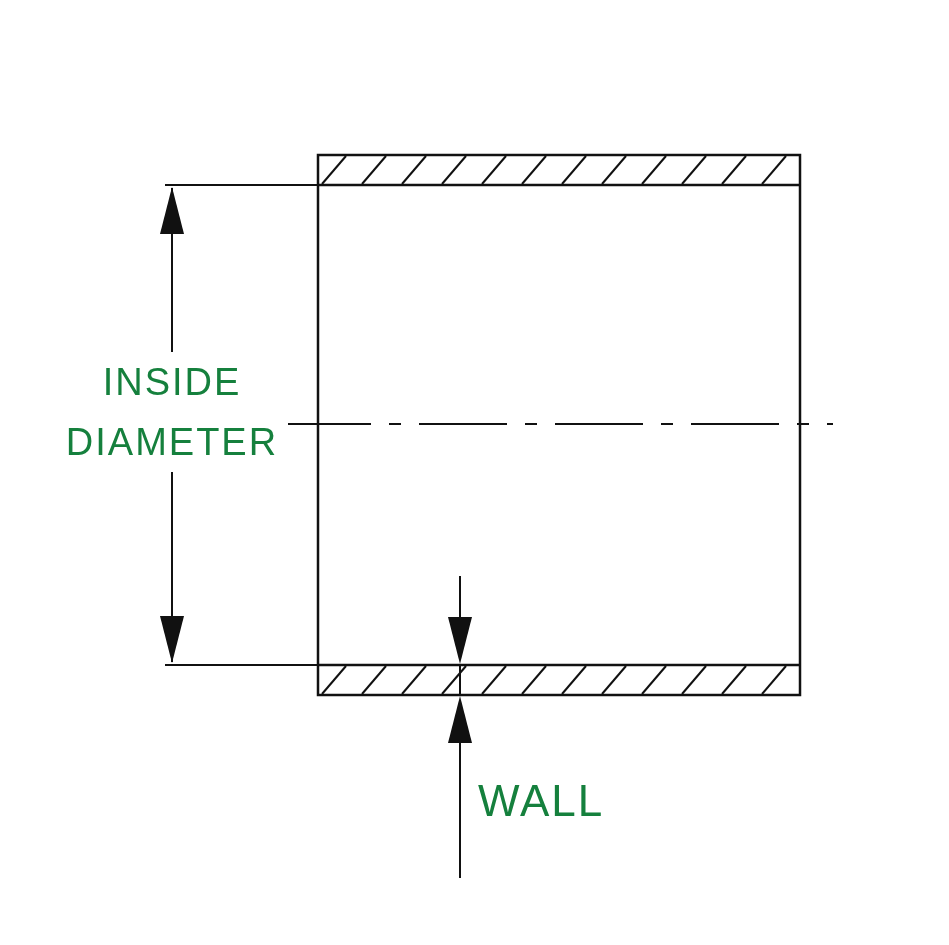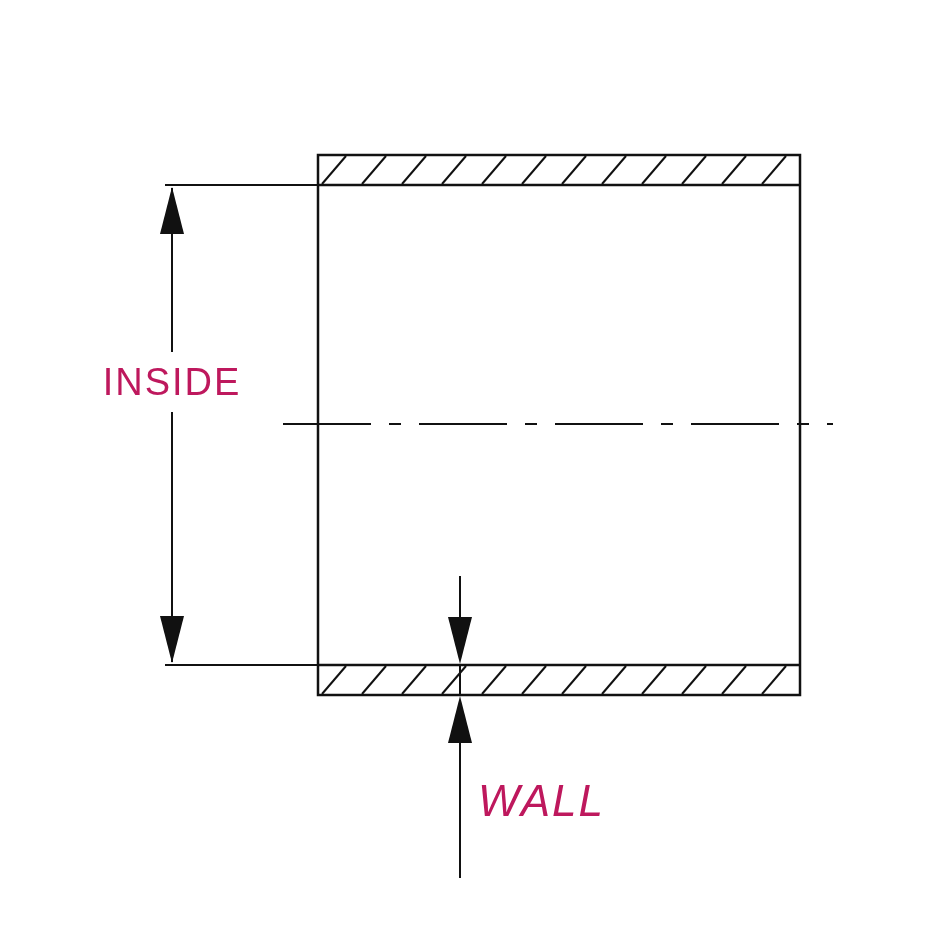--- a/index.html
+++ b/index.html
@@ -6,21 +6,21 @@
     margin: 0;
     padding: 0;
     background: #ffffff;
   }
   .canvas {
     position: relative;
     width: 949px;
     height: 878px;
     background: #ffffff;
     font-family: "Liberation Sans", sans-serif;
-    color: #be185d;
+    color: #15803d;
     overflow: hidden;
   }
   .linework {
     position: absolute;
     left: 0;
     top: 0;
     width: 949px;
     height: 945px;
   }
   .id-label-wrap {
@@ -39,21 +39,20 @@
   .id-label-wrap .dim-line span {
     background: #ffffff;
     padding: 0 10px;
     display: inline-block;
   }
   .wt-label-wrap {
     position: absolute;
     left: 478px;
     top: 768px;
     text-align: right;
-    font-style: italic;
   }
   .wt-label-wrap .dim-line {
     font-size: 44px;
     line-height: 66px;
     letter-spacing: 2px;
     font-weight: 500;
   }
 </style>
 </head>
 <body>
@@ -116,19 +115,22 @@
       <line x1="460" y1="665" x2="460" y2="695" stroke-width="2"></line>
       <polygon points="460,696 448,743 472,743" fill="#111111" stroke="none"></polygon>
       <line x1="460" y1="742" x2="460" y2="916" stroke-width="2"></line>
     </g>
   </svg>
 
   <div class="id-label-wrap">
     <div class="dim-line">
       <span>INSIDE</span>
     </div>
+    <div class="dim-line">
+      <span>DIAMETER</span>
+    </div>
   </div>
 
   <div class="wt-label-wrap">
     <div class="dim-line">WALL</div>
   </div>
 
 </div>
 
 </body></html>

